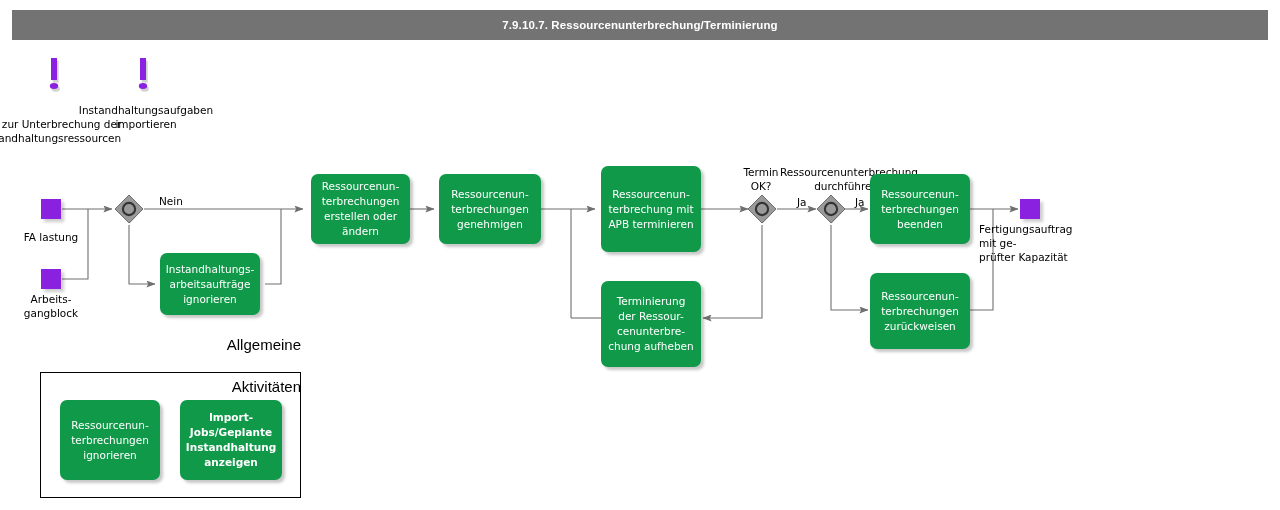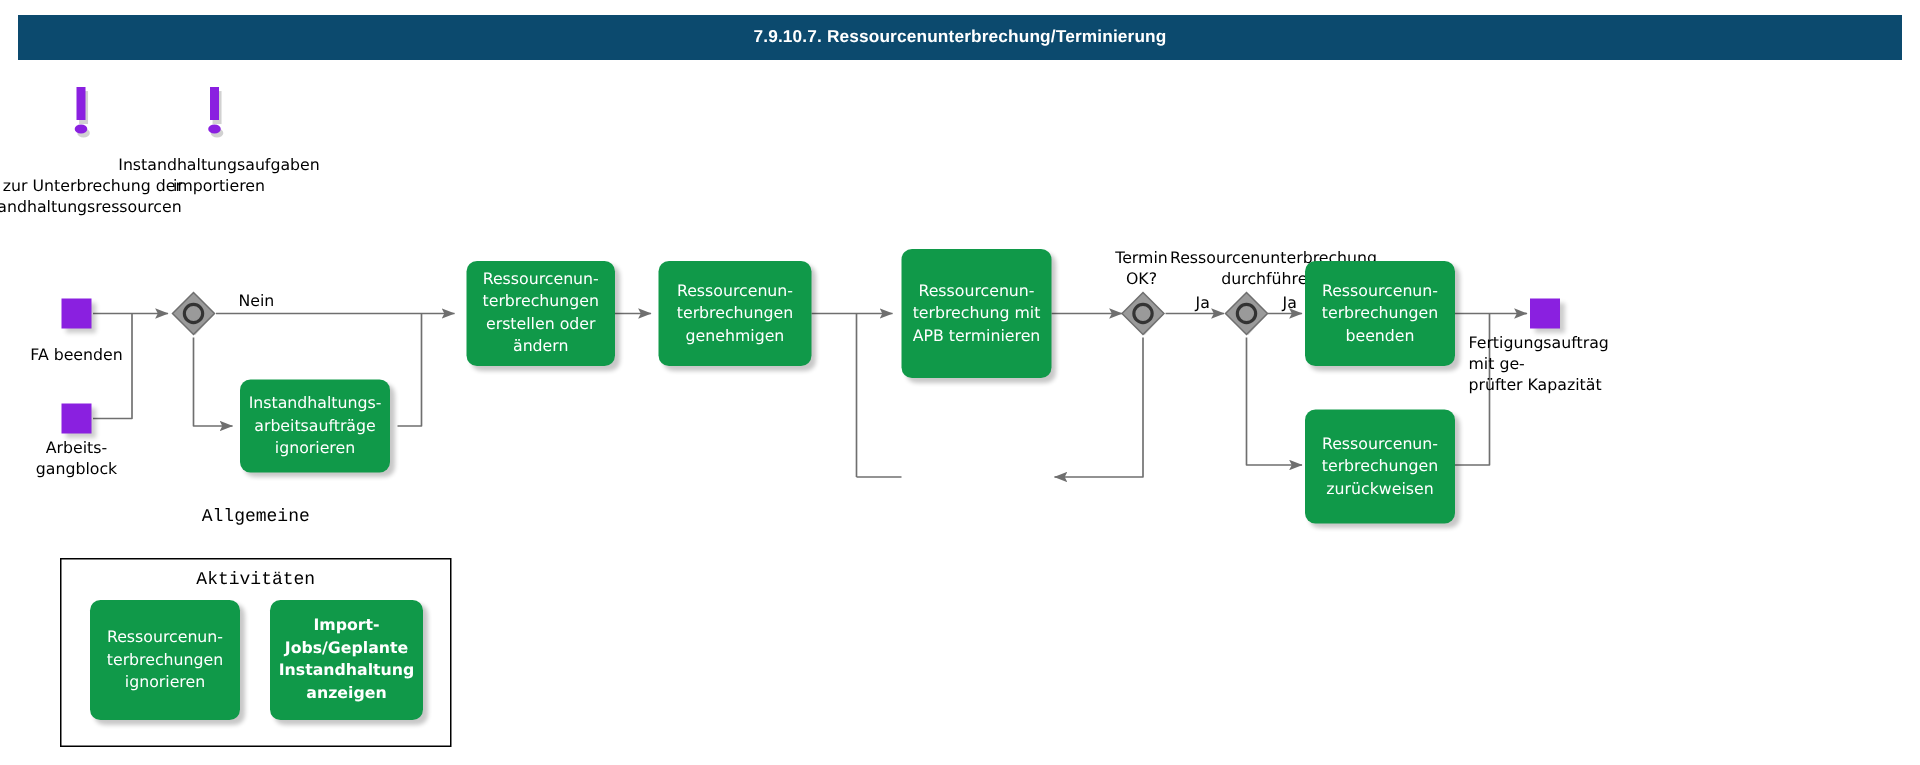--- a/index.html
+++ b/index.html
@@ -15,21 +15,21 @@
     font-family: "DejaVu Sans", sans-serif;
   }
 
   
   #header-bar {
     position: absolute;
     left: 12px;
     top: 10px;
     width: 1256px;
     height: 30px;
-    background: #0c4a6e;
+    background: #737373;
     display: flex;
     align-items: center;
     justify-content: center;
   }
   #header-title {
     color: #ffffff;
     font-size: 11.5px;
     font-weight: bold;
     font-family: "Liberation Sans", sans-serif;
     letter-spacing: 0.1px;
@@ -127,25 +127,25 @@
     height: 126px;
     border: 1px solid #000000;
     background: #ffffff;
     box-sizing: border-box;
   }
   #group-title {
     position: absolute;
     left: 40px;
     top: 334px;
     width: 261px;
-    text-align: center;
-    font-size: 12px;
+    text-align: right;
+    font-size: 15px;
     line-height: 21px;
     color: #000000;
-    font-family: Liberation Mono, monospace;
+    font-family: Liberation Sans, sans-serif;
     white-space: pre-line;
     z-index: 1;
   }
 </style>
 </head>
 <body>
 
 <div id="header-bar">
   <span id="header-title">7.9.10.7. Ressourcenunterbrechung/Terminierung</span>
 </div>
@@ -221,21 +221,21 @@
 importieren</div>
 
 
   <div class="lbl c" style="left:732px; top:165px; width:58px;">Termin
 OK?</div>
 
   <div class="lbl c" style="left:739px; top:165px; width:220px;">Ressourcenunterbrechung
 durchführen?</div>
 
   <div class="event-square" style="left:41px; top:199px;"></div>
-  <div class="lbl c" style="left:9px; top:230px; width:84px;">FA beenden</div>
+  <div class="lbl c" style="left:9px; top:230px; width:84px;">FA lastung</div>
 
   <div class="event-square" style="left:41px; top:269px;"></div>
   <div class="lbl c" style="left:9px; top:292px; width:84px;">Arbeits-
 gangblock</div>
 
   <div class="gateway" style="left:114px; top:194px;">
     <svg width="30" height="30" viewBox="0 0 30 30" xmlns="http://www.w3.org/2000/svg">
       <polygon points="16,2.5 28.5,16 16,29.5 3.5,16" fill="rgba(0,0,0,0.18)"></polygon>
       <polygon points="15,1 29,15 15,29 1,15" fill="#9a9a9a" stroke="#6f6f6f" stroke-width="1"></polygon>
       <circle cx="15" cy="15" r="6.1" fill="none" stroke="#333333" stroke-width="2.1"></circle>
@@ -262,20 +262,26 @@
 terbrechungen
 genehmigen</span>
   </div>
 
   <div class="task" style="left:601px; top:166px; width:100px; height:86px;">
     <span class="task-label">Ressourcenun-
 terbrechung  mit
 APB terminieren</span>
   </div>
 
+  <div class="task" style="left:601px; top:281px; width:100px; height:86px;">
+    <span class="task-label">Terminierung
+der  Ressour-
+cenunterbre-
+chung  aufheben</span>
+  </div>
 
   <div class="gateway" style="left:747px; top:194px;">
     <svg width="30" height="30" viewBox="0 0 30 30" xmlns="http://www.w3.org/2000/svg">
       <polygon points="16,2.5 28.5,16 16,29.5 3.5,16" fill="rgba(0,0,0,0.18)"></polygon>
       <polygon points="15,1 29,15 15,29 1,15" fill="#9a9a9a" stroke="#6f6f6f" stroke-width="1"></polygon>
       <circle cx="15" cy="15" r="6.1" fill="none" stroke="#333333" stroke-width="2.1"></circle>
       <circle cx="15" cy="15" r="4" fill="#9a9a9a"></circle>
     </svg>
   </div>
   <div class="flowlbl" style="left:785px; top:196px;">Ja</div>

